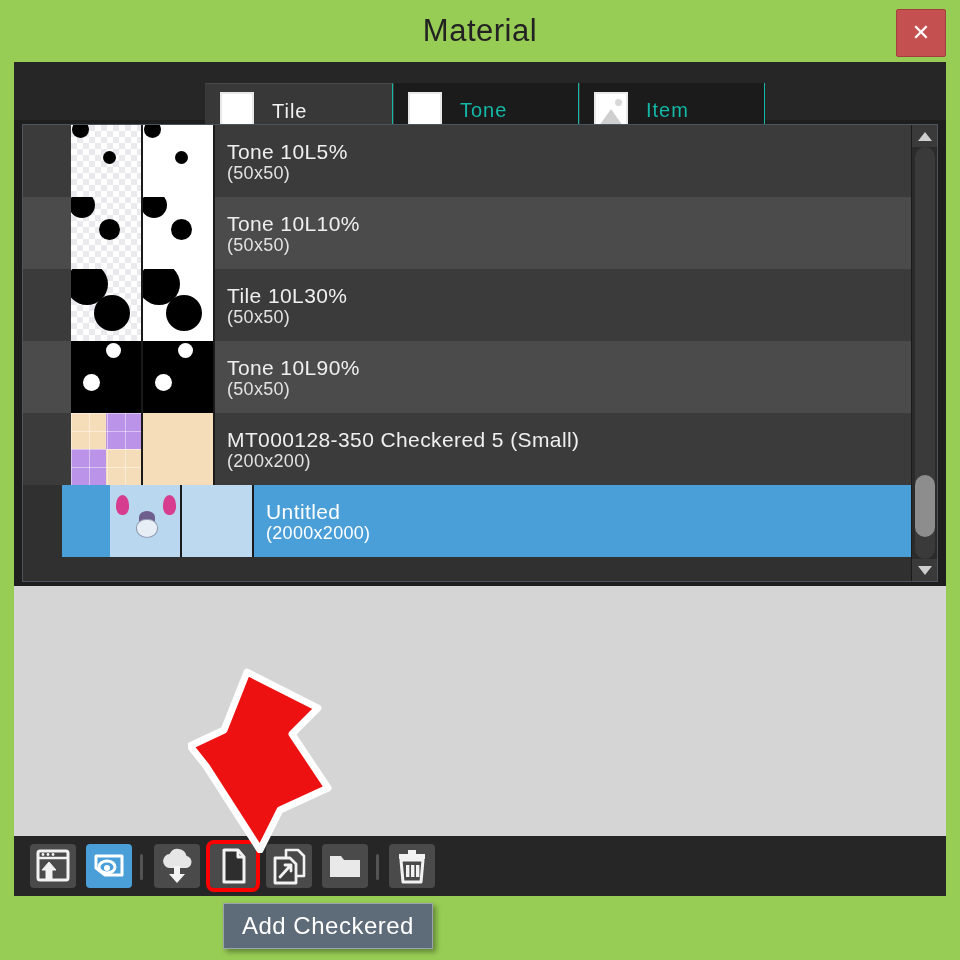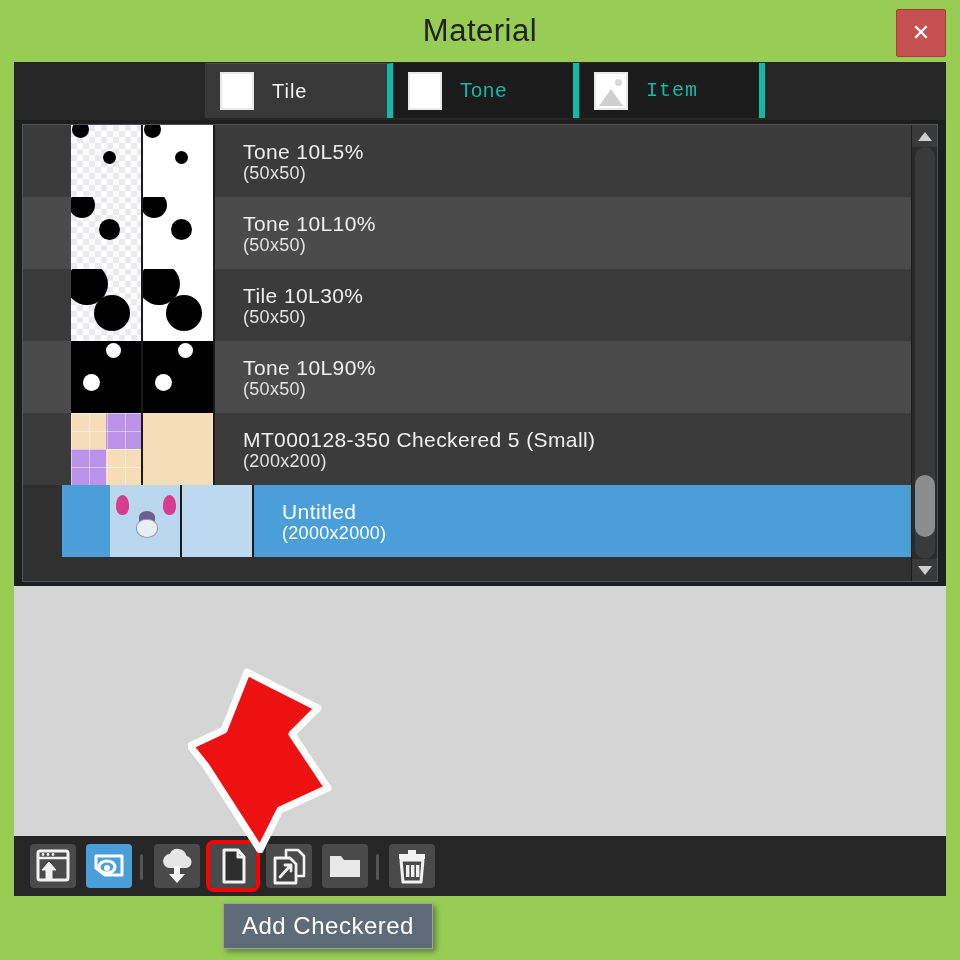--- a/index.html
+++ b/index.html
@@ -30,23 +30,23 @@
 
   
   .window{
     position:absolute;left:14px;top:62px;width:932px;height:834px;
     background:#1e1e1e;box-sizing:border-box;
   }
 
   
   .tabbar{position:absolute;left:0;top:0;width:932px;height:58px;background:#262626;}
   .tab{
-    position:absolute;top:1px;height:55px;box-sizing:border-box;
+    position:absolute;top:21px;height:55px;box-sizing:border-box;
     display:flex;align-items:center;cursor:pointer;
-    border-left:1px solid #3a3a3a;border-right:6px solid #14b8a6;
+    border-left:1px solid #3a3a3a;border-right:1px solid #14b8a6;
     background:#1b1b1b;
   }
   .tab.active{background:#383838;border-top:1px solid #4a4a4a;}
   .tab .tico{
     width:34px;height:38px;margin-left:14px;margin-right:8px;flex:0 0 auto;
     background:#fff;border:2px solid #e8e8e8;box-sizing:border-box;
     position:relative;overflow:hidden;
   }
   .tab .tlabel{
     color:#14b8a6;font-size:20px;letter-spacing:1px;
@@ -91,21 +91,21 @@
     cursor:pointer;
   }
   .row.odd{background:#3b3b3b;}
   .row.even{background:#4b4b4b;}
   .row.selected{background:#4a9fd8;margin-left:39px;}
   .row .gutter{width:48px;flex:0 0 auto;}
   .thumb{
     width:72px;height:72px;flex:0 0 auto;box-sizing:border-box;
     border-right:2px solid #1a1a1a;position:relative;overflow:hidden;
   }
-  .texts{flex:1 1 auto;padding-left:28px;display:flex;flex-direction:column;justify-content:center;}
+  .texts{flex:1 1 auto;padding-left:12px;display:flex;flex-direction:column;justify-content:center;}
   .tname{color:#efefef;font-size:21px;line-height:25px;letter-spacing:.4px;white-space:nowrap;}
   .tsize{color:#e2e2e2;font-size:18px;line-height:19px;letter-spacing:.3px;}
   .row.selected .tname,.row.selected .tsize{color:#ffffff;}
 
   
   .alpha{
     background-color:#fff;
     background-image:
       linear-gradient(45deg,#e9e9ee 25%,transparent 25%,transparent 75%,#e9e9ee 75%),
       linear-gradient(45deg,#e9e9ee 25%,transparent 25%,transparent 75%,#e9e9ee 75%);
@@ -201,21 +201,21 @@
 
     <div class="tabbar">
       <div class="tab active" style="left:191px;width:188px;">
         <span class="tico ico-checker"></span>
         <span class="tlabel">Tile</span>
       </div>
       <div class="tab" style="left:379px;width:186px;">
         <span class="tico ico-dots"></span>
         <span class="tlabel">Tone</span>
       </div>
-      <div class="tab" style="left:565px;width:186px;font-family:Liberation Mono, monospace;">
+      <div class="tab" style="left:565px;width:186px;">
         <span class="tico ico-pic"></span>
         <span class="tlabel">Item</span>
       </div>
     </div>
 
     <div class="listwrap">
       <div class="list">
 
         <div class="row odd">
           <div class="gutter"></div>

